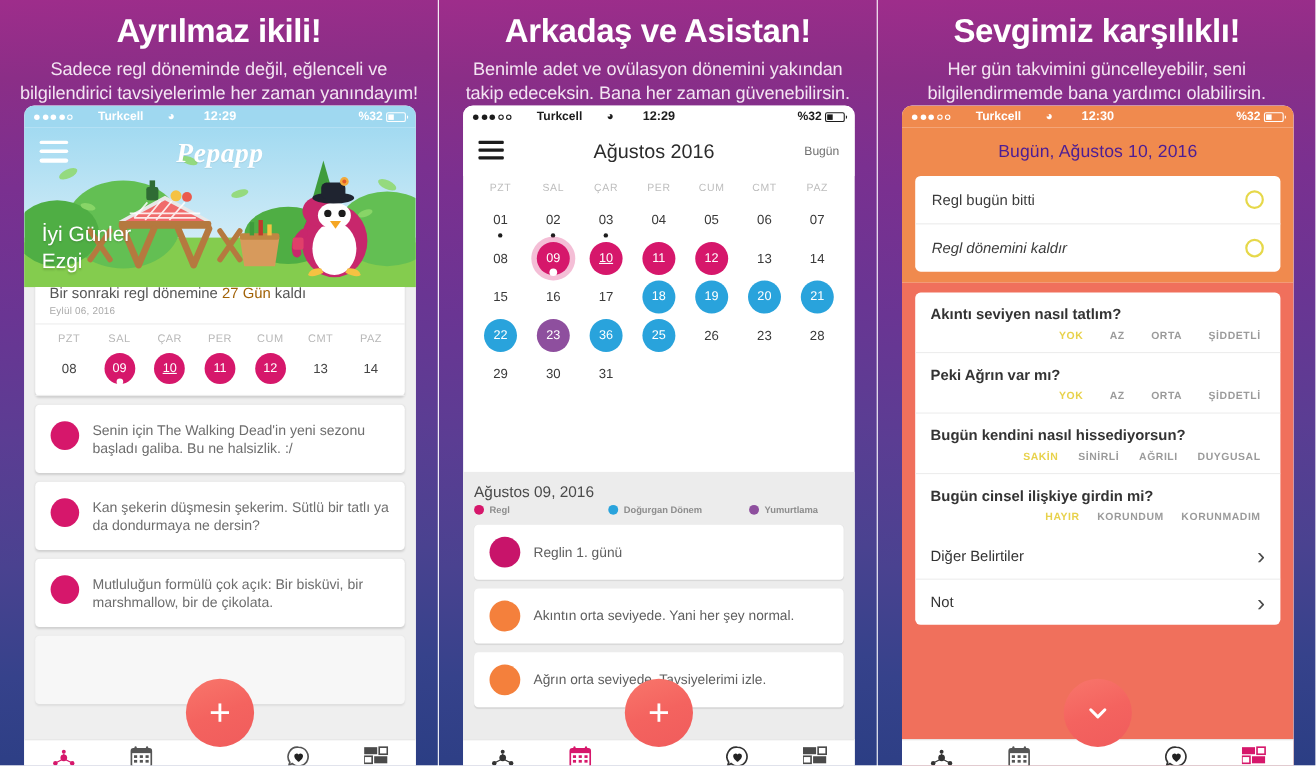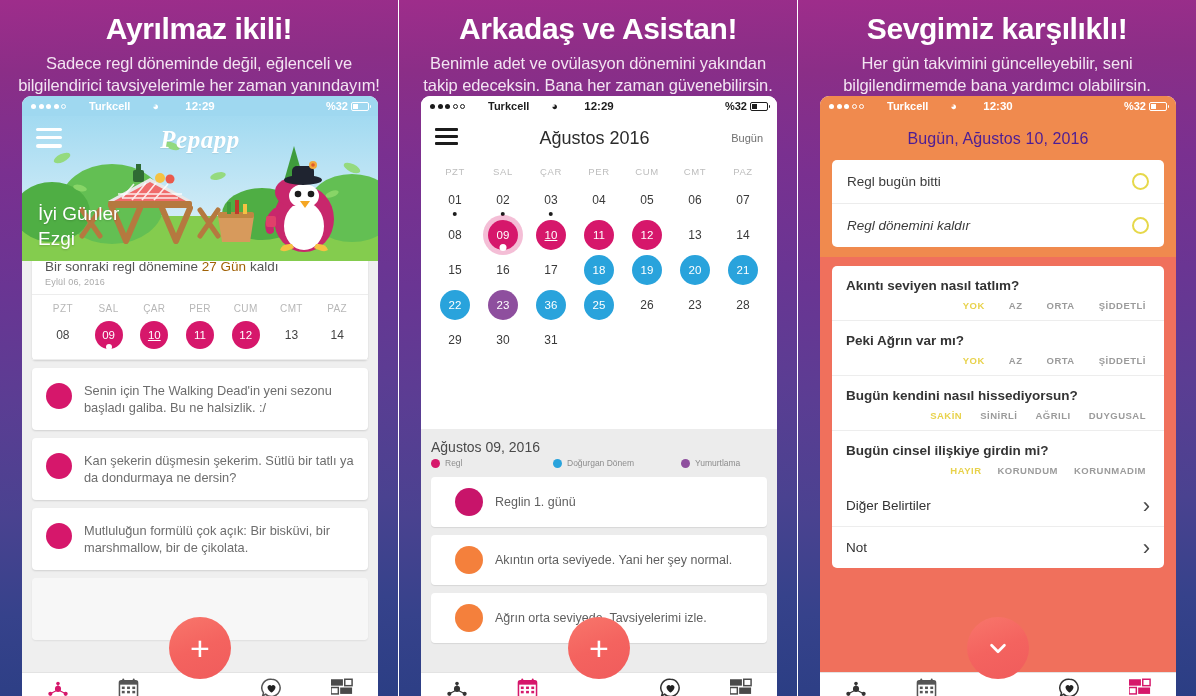--- a/index.html
+++ b/index.html
@@ -138,24 +138,24 @@
   .cal-pill { width:30px; height:30px; border-radius:50%; display:flex; align-items:center; justify-content:center; color:#fff; font-size:11.5px; position:relative; }
   .cal-pill.regl { background:#D6176B; }
   .cal-pill.fert { background:#29A3DC; }
   .cal-pill.ovul { background:#8E4F9E; }
   .cal-pill.halo { box-shadow:0 0 0 5px rgba(214,23,107,.28); }
   .cal-dot { position:absolute; bottom:1px; left:50%; transform:translateX(-50%); width:4.5px; height:4.5px; border-radius:50%; background:#1d1d1d; }
   .cal-white-dot { position:absolute; bottom:-1px; left:50%; transform:translateX(-50%); width:7px; height:7px; border-radius:50%; background:#fff; }
   .p2-lower { background:#ececec; position:absolute; left:0; right:0; bottom:0; top:auto; padding:10px 10px 50px; }
   .p2-date { font-size:14px; color:#4a4a4a; margin-bottom:3px; }
   .legend { display:flex; align-items:center; gap:4px; margin-bottom:9px; }
-  .lg { display:flex; align-items:center; gap:5px; }
+  .lg { display:flex; align-items:center; gap:5px;font-weight:bold; }
   .lg .b { width:9px; height:9px; border-radius:50%; }
   .lg .t { font-size:8.5px; color:#8d8d8d; }
-  .p2-item { background:#fff; border-radius:4px; display:flex; align-items:center; gap:12px; padding:11px 24px; margin-bottom:8px; box-shadow:0 1px 1px rgba(0,0,0,.09); }
+  .p2-item { background:#fff; border-radius:4px; display:flex; align-items:center; gap:12px; padding:11px 14px; margin-bottom:8px; box-shadow:0 1px 1px rgba(0,0,0,.09); }
   .p2-ball { width:28px; height:28px; border-radius:50%; flex:0 0 28px; }
   .p2-txt { font-size:12.5px; color:#5f5f5f; }
 
   
   .p3-top { background:#F08A4E; padding-bottom:10px; }
   .p3-title { text-align:center; color:#4c1d95; font-size:16px; padding:14px 0 12px; letter-spacing:.1px; }
   .p3-card { background:#fff; border-radius:5px; margin:0 12px; }
   .p3-row {
     display:flex; align-items:center; justify-content:space-between;
     padding:13px 15px; font-size:13.5px; color:#3b3b3b;

